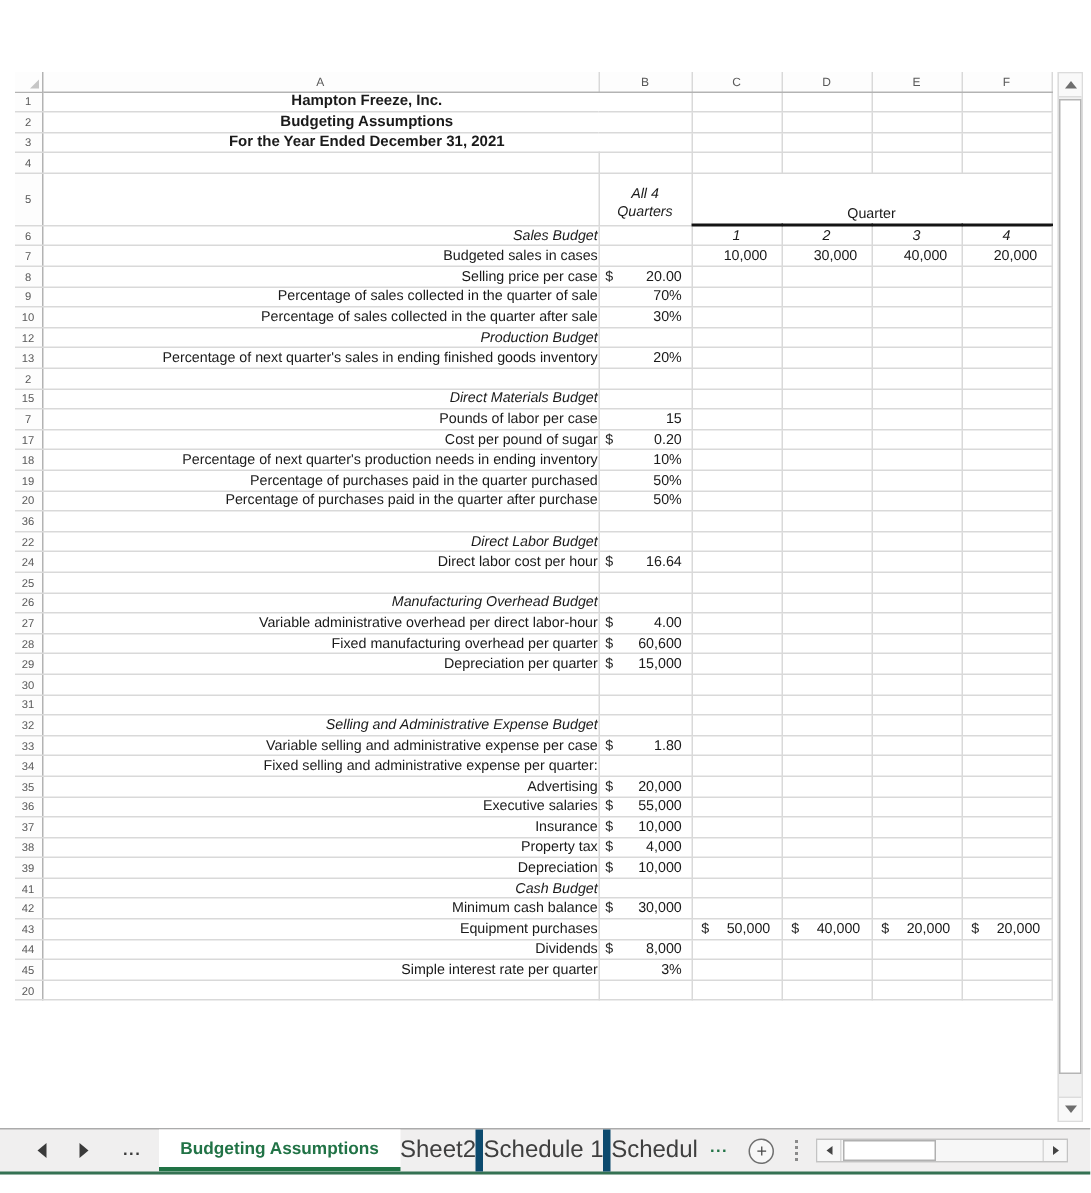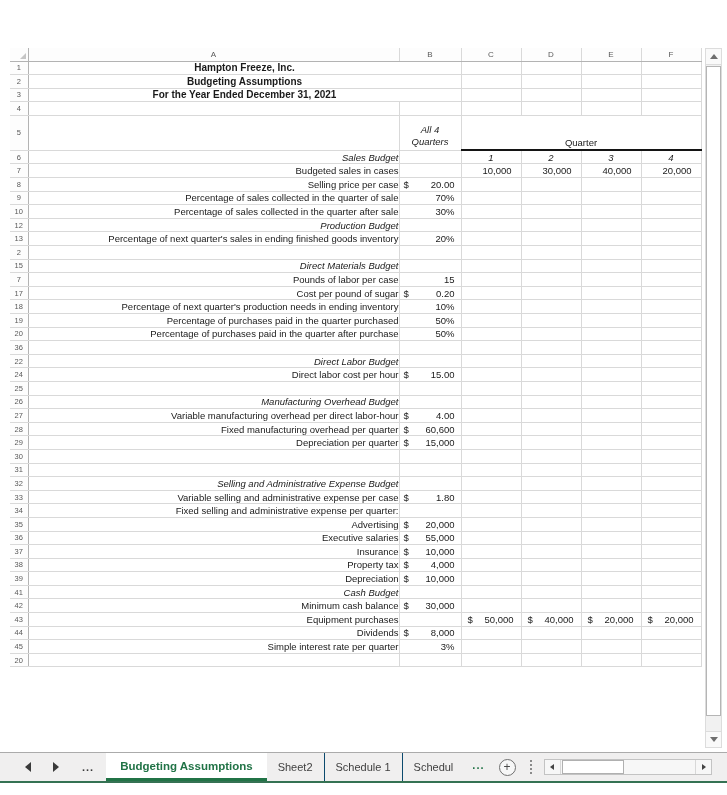--- a/index.html
+++ b/index.html
@@ -56,23 +56,23 @@
   .tabbar { border-bottom: 2px solid #357253; }
   .tab-nav { display: flex; align-items: center; padding-left: 22px; gap: 16px; }
   .navbtn { display: flex; align-items: center; justify-content: center; width: 12px; height: 16px; cursor: pointer; }
   .tri-left-lg { width: 0; height: 0; border-top: 5px solid transparent; border-bottom: 5px solid transparent;
     border-right: 6px solid #3a3a3a; }
   .tri-right-lg { width: 0; height: 0; border-top: 5px solid transparent; border-bottom: 5px solid transparent;
     border-left: 6px solid #3a3a3a; }
   .overflow-dots { font-size: 11px; font-weight: bold; color: #3a3a3a; letter-spacing: 1px;
     margin-left: 4px; line-height: 10px; }
   #tabs { display: flex; align-items: stretch; margin-left: 12px; }
-  .tab { display: flex; align-items: center; padding: 0 11px; font-size: 11px; color: #3f3f3f;
+  .tab { display: flex; align-items: center; padding: 0 0; font-size: 16px; color: #3f3f3f;
     cursor: pointer; position: relative; }
-  .tab.inactive + .tab.inactive { border-left: 1px solid #0c4a6e; }
+  .tab.inactive + .tab.inactive { border-left: 5px solid #0c4a6e; }
   .tab.active { background: #ffffff; color: #217346; font-weight: bold; font-size: 11.5px;
     padding: 0 14px; border-bottom: 3px solid #217346; }
   .more-dots { font-size: 11px; font-weight: bold; color: #217346; letter-spacing: 1px;
     align-self: center; margin: 0 4px 4px 8px; }
   .add-btn { width: 17px; height: 17px; border: 1px solid #6f6f6f; border-radius: 50%;
     color: #4a4a4a; font-size: 12px; line-height: 14px; text-align: center; align-self: center;
     margin: 0 10px; cursor: pointer; background: #f7f7f7; }
   .dot-sep { border-left: 2px dotted #8a8a8a; height: 14px; align-self: center; margin: 0 10px 0 4px; }
   .hscroll { flex: 1; display: flex; align-items: stretch; margin: 6px 15px 6px 2px;
     border: 1px solid #c3c3c3; background: #f7f7f7; }
@@ -313,21 +313,21 @@
             <td></td>
             <td></td>
             <td></td>
           </tr>
           <tr>
             <th class="rowhdr">24</th>
             <td class="a">Direct labor cost per hour</td>
             <td>
               <span class="acct">
                 <span>$</span>
-                <span>15.00</span>
+                <span>16.64</span>
               </span>
             </td>
             <td></td>
             <td></td>
             <td></td>
             <td></td>
           </tr>
           <tr>
             <th class="rowhdr">25</th>
             <td class="a"></td>
@@ -341,21 +341,21 @@
             <th class="rowhdr">26</th>
             <td class="a it">Manufacturing Overhead Budget</td>
             <td></td>
             <td></td>
             <td></td>
             <td></td>
             <td></td>
           </tr>
           <tr>
             <th class="rowhdr">27</th>
-            <td class="a">Variable manufacturing overhead per direct labor-hour</td>
+            <td class="a">Variable administrative overhead per direct labor-hour</td>
             <td>
               <span class="acct">
                 <span>$</span>
                 <span>4.00</span>
               </span>
             </td>
             <td></td>
             <td></td>
             <td></td>
             <td></td>

